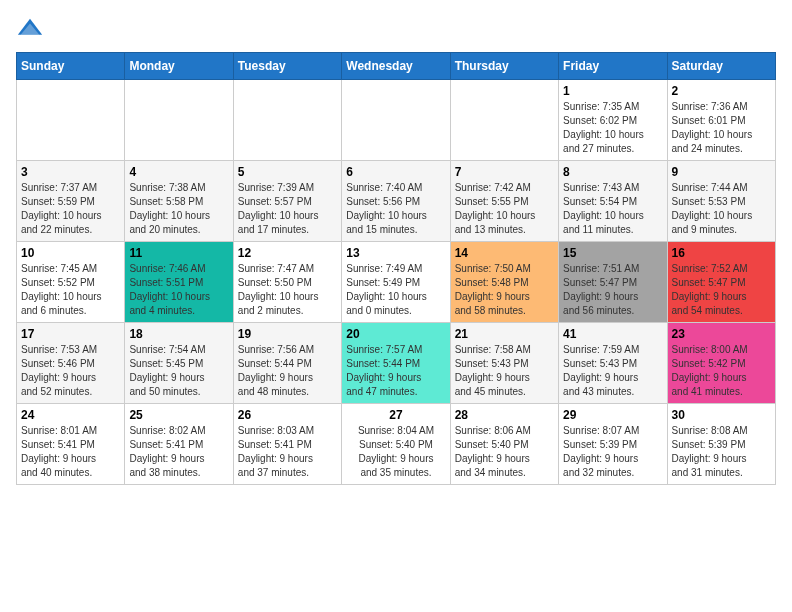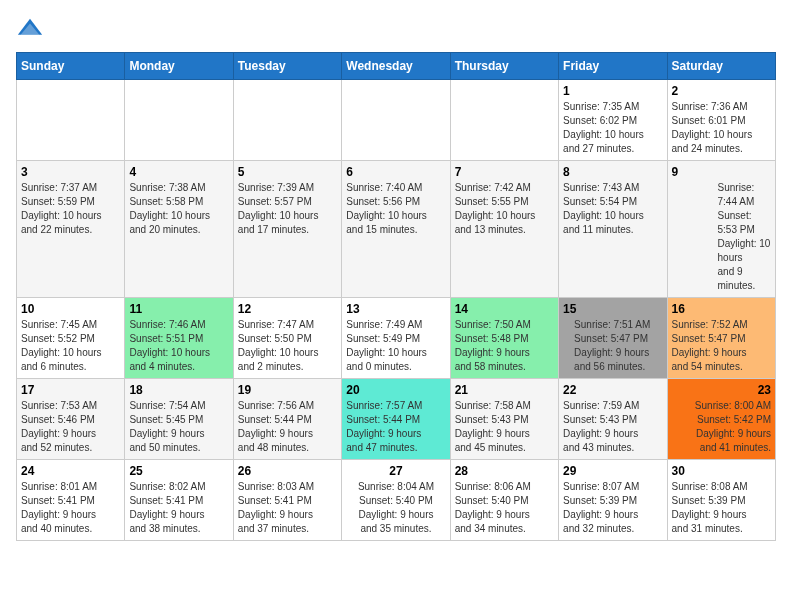--- a/index.html
+++ b/index.html
@@ -180,70 +180,70 @@
         </td>
         <td style="background: rgb(245, 245, 245);">
           <span class="day-num">8</span>
           <div class="day-info" style="white-space: pre-line;">Sunrise: 7:43 AM
 Sunset: 5:54 PM
 Daylight: 10 hours
 and 11 minutes.</div>
         </td>
         <td style="background: rgb(245, 245, 245);">
           <span class="day-num">9</span>
-          <div class="day-info" style="white-space: pre-line; margin-left: 46px;">Sunrise: 7:44 AM
+          <div class="day-info" style="white-space: pre-line;">Sunrise: 7:44 AM
 Sunset: 5:53 PM
 Daylight: 10 hours
 and 9 minutes.</div>
         </td>
       </tr>
       <tr>
         <td style="background: rgb(255, 255, 255);">
           <span class="day-num">10</span>
           <div class="day-info" style="white-space: pre-line;">Sunrise: 7:45 AM
 Sunset: 5:52 PM
 Daylight: 10 hours
 and 6 minutes.</div>
         </td>
-        <td style="background: #86efac;">
+        <td style="background: #14b8a6;">
           <span class="day-num">11</span>
           <div class="day-info" style="white-space: pre-line;">Sunrise: 7:46 AM
 Sunset: 5:51 PM
 Daylight: 10 hours
 and 4 minutes.</div>
         </td>
         <td style="background: rgb(255, 255, 255);">
           <span class="day-num">12</span>
           <div class="day-info" style="white-space: pre-line;">Sunrise: 7:47 AM
 Sunset: 5:50 PM
 Daylight: 10 hours
 and 2 minutes.</div>
         </td>
         <td style="background: rgb(255, 255, 255);">
           <span class="day-num">13</span>
           <div class="day-info" style="white-space: pre-line;">Sunrise: 7:49 AM
 Sunset: 5:49 PM
 Daylight: 10 hours
 and 0 minutes.</div>
         </td>
-        <td style="background: #86efac;">
+        <td style="background: #fdba74;">
           <span class="day-num">14</span>
           <div class="day-info" style="white-space: pre-line;">Sunrise: 7:50 AM
 Sunset: 5:48 PM
 Daylight: 9 hours
 and 58 minutes.</div>
         </td>
         <td style="background: #a3a3a3;">
           <span class="day-num">15</span>
-          <div class="day-info" style="white-space: pre-line; margin-left: 11px;">Sunrise: 7:51 AM
+          <div class="day-info" style="white-space: pre-line;">Sunrise: 7:51 AM
 Sunset: 5:47 PM
 Daylight: 9 hours
 and 56 minutes.</div>
         </td>
-        <td style="background: #fdba74;">
+        <td style="background: #ef4444;">
           <span class="day-num">16</span>
           <div class="day-info" style="white-space: pre-line;">Sunrise: 7:52 AM
 Sunset: 5:47 PM
 Daylight: 9 hours
 and 54 minutes.</div>
         </td>
       </tr>
       <tr>
         <td style="background: rgb(245, 245, 245);">
           <span class="day-num">17</span>
@@ -274,27 +274,27 @@
 and 47 minutes.</div>
         </td>
         <td style="background: rgb(245, 245, 245);">
           <span class="day-num">21</span>
           <div class="day-info" style="white-space: pre-line;">Sunrise: 7:58 AM
 Sunset: 5:43 PM
 Daylight: 9 hours
 and 45 minutes.</div>
         </td>
         <td style="background: rgb(245, 245, 245);">
-          <span class="day-num">22</span>
+          <span class="day-num">41</span>
           <div class="day-info" style="white-space: pre-line;">Sunrise: 7:59 AM
 Sunset: 5:43 PM
 Daylight: 9 hours
 and 43 minutes.</div>
         </td>
-        <td style="background: #f97316; text-align: right;">
+        <td style="background: #ec4899;">
           <span class="day-num">23</span>
           <div class="day-info" style="white-space: pre-line;">Sunrise: 8:00 AM
 Sunset: 5:42 PM
 Daylight: 9 hours
 and 41 minutes.</div>
         </td>
       </tr>
       <tr>
         <td style="background: rgb(255, 255, 255);">
           <span class="day-num">24</span>

